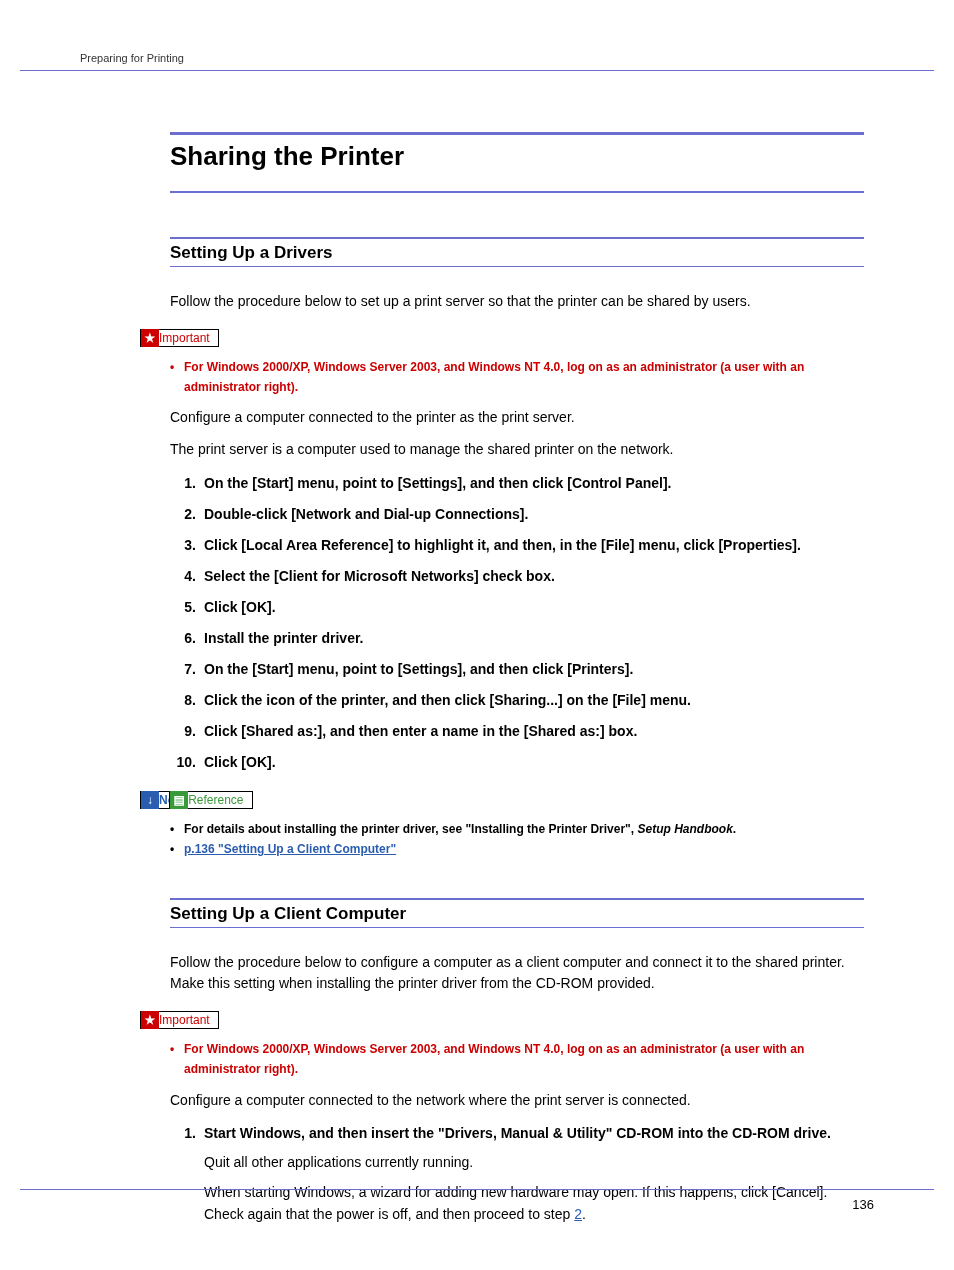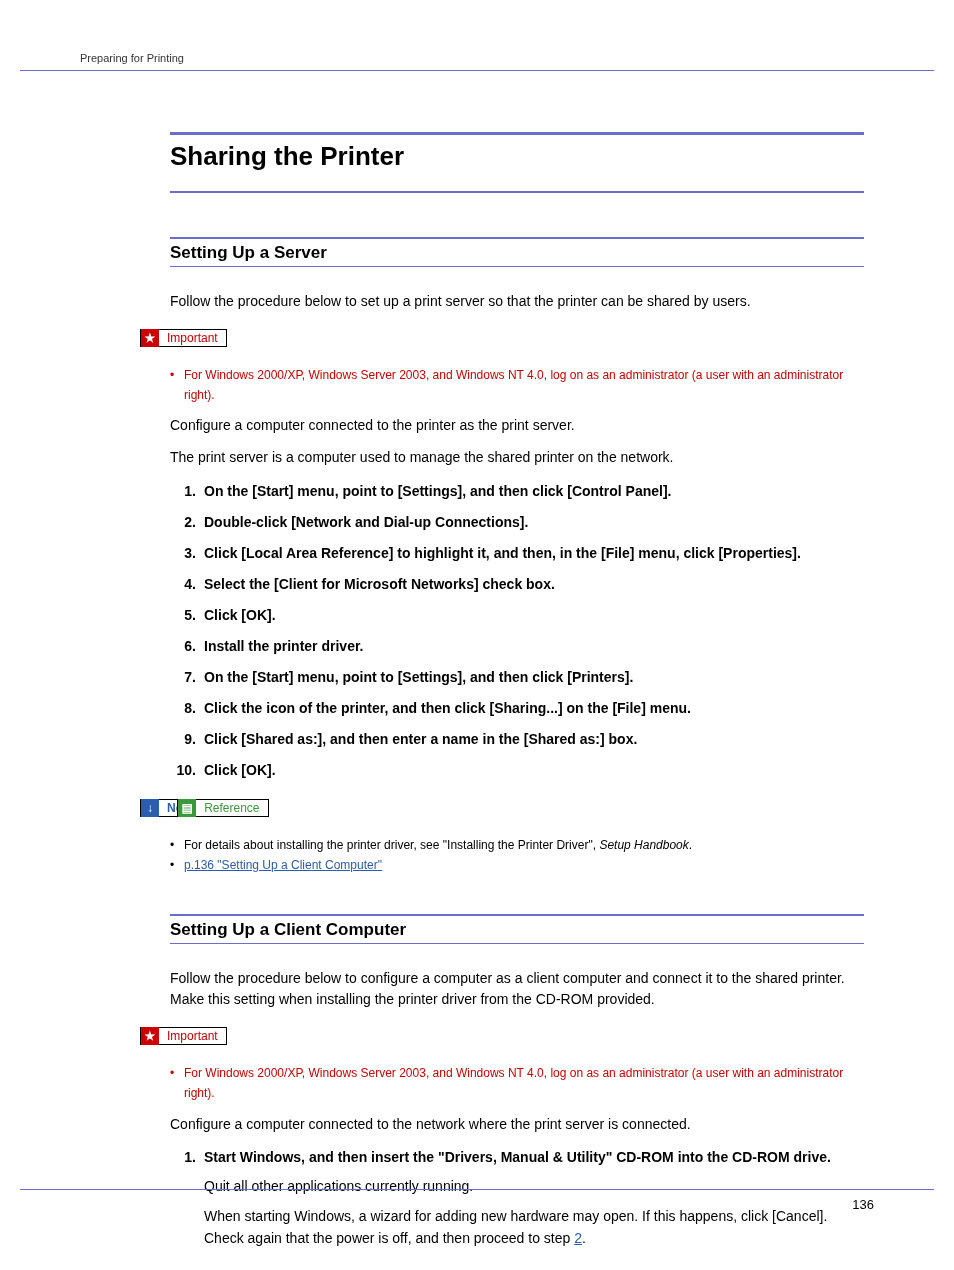--- a/index.html
+++ b/index.html
@@ -68,28 +68,29 @@
     align-items: center;
     justify-content: center;
     color: #fff;
     font-size: 12px;
     font-weight: bold;
   }
   .callout.important .iconbox { background: #c00; }
   .callout.note .iconbox { background: #2a5db0; }
   .callout.reference .iconbox { background: #3a9a3a; }
   .callout .label {
-    padding: 0 8px 0 8px;
+    padding: 0 8px 0 0;
   }
   .callout.important .label { color: #c00; }
   .callout.note .label { color: #2a5db0; font-weight: bold; }
   .callout.reference .label { color: #3a9a3a; }
   .bullets {
     list-style: none;
-    margin: 12px 0 10px 0;
+    margin: 4px 0 10px 0;
+    font-weight: bold;
   }
   .bullets li {
     font-size: 12px;
     line-height: 1.7;
     position: relative;
     padding-left: 14px;
   }
   .bullets li::before {
     content: "•";
     position: absolute;
@@ -148,21 +149,21 @@
 <body>
 
 <div class="running-head">Preparing for Printing</div>
 <div class="top-rule"></div>
 
 <div class="content">
 
   <div class="h1">Sharing the Printer</div>
 
   
-  <div class="h2">Setting Up a Server</div>
+  <div class="h2">Setting Up a Drivers</div>
 
   <p class="para">Follow the procedure below to set up a print server so that the printer can be shared by users.</p>
 
   <div class="callout important">
     <span class="iconbox">★</span>
     <span class="label">Important</span>
   </div>
   <ul class="bullets warn">
     <li>For Windows 2000/XP, Windows Server 2003, and Windows NT 4.0, log on as an administrator (a user with an administrator right).</li>
   </ul>

